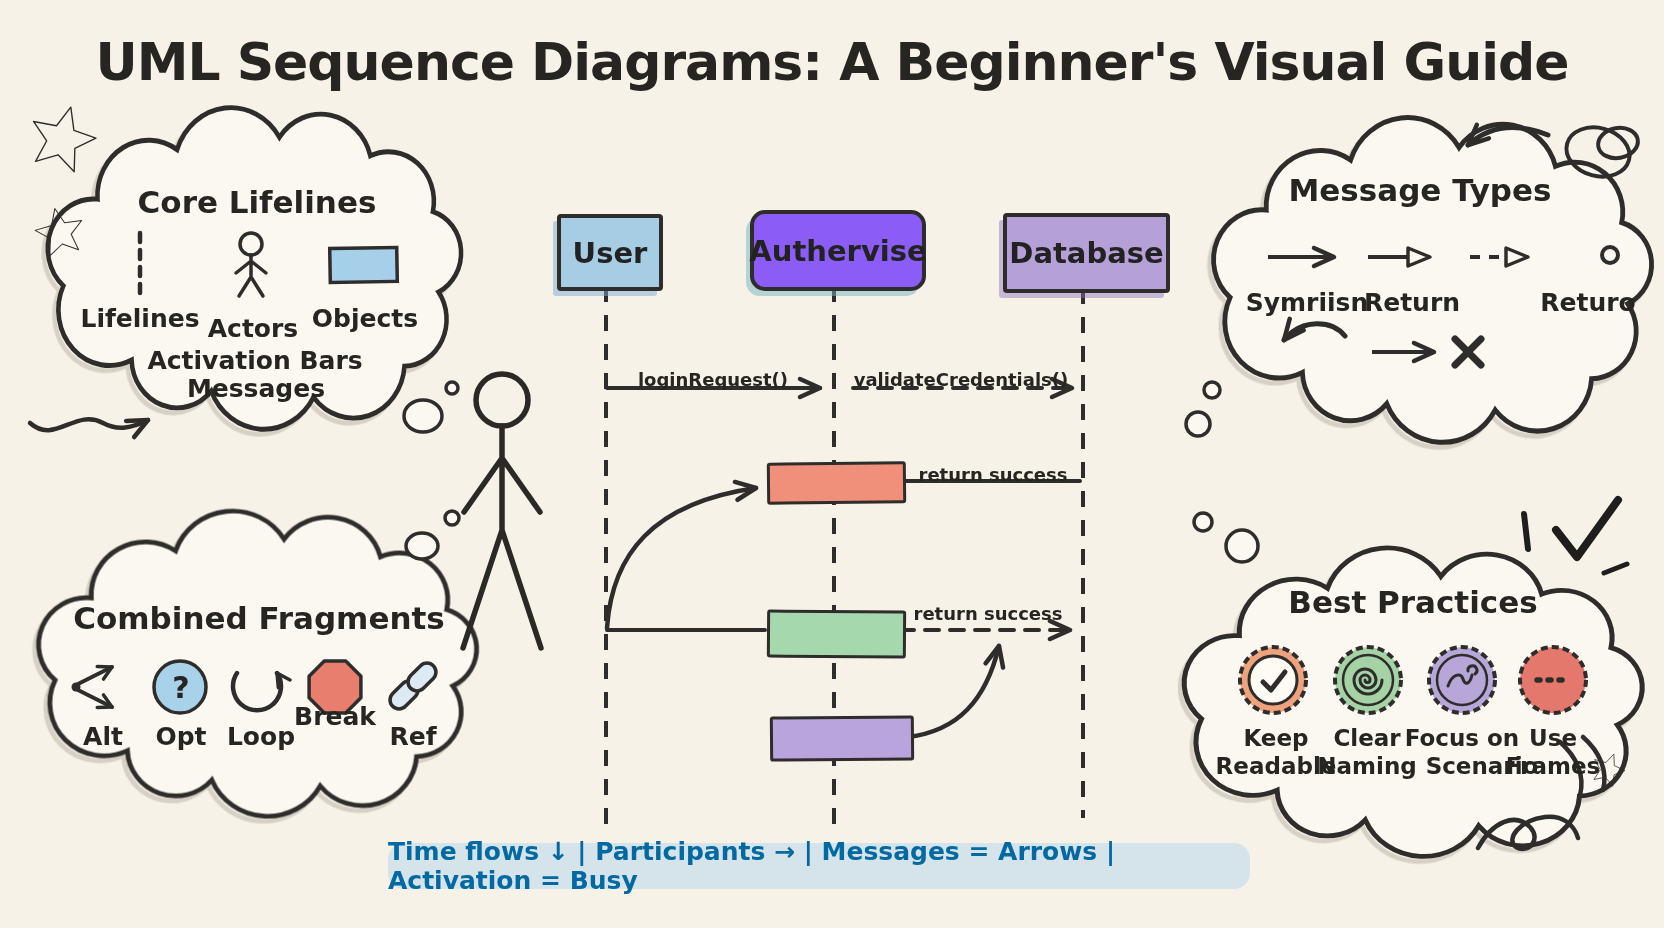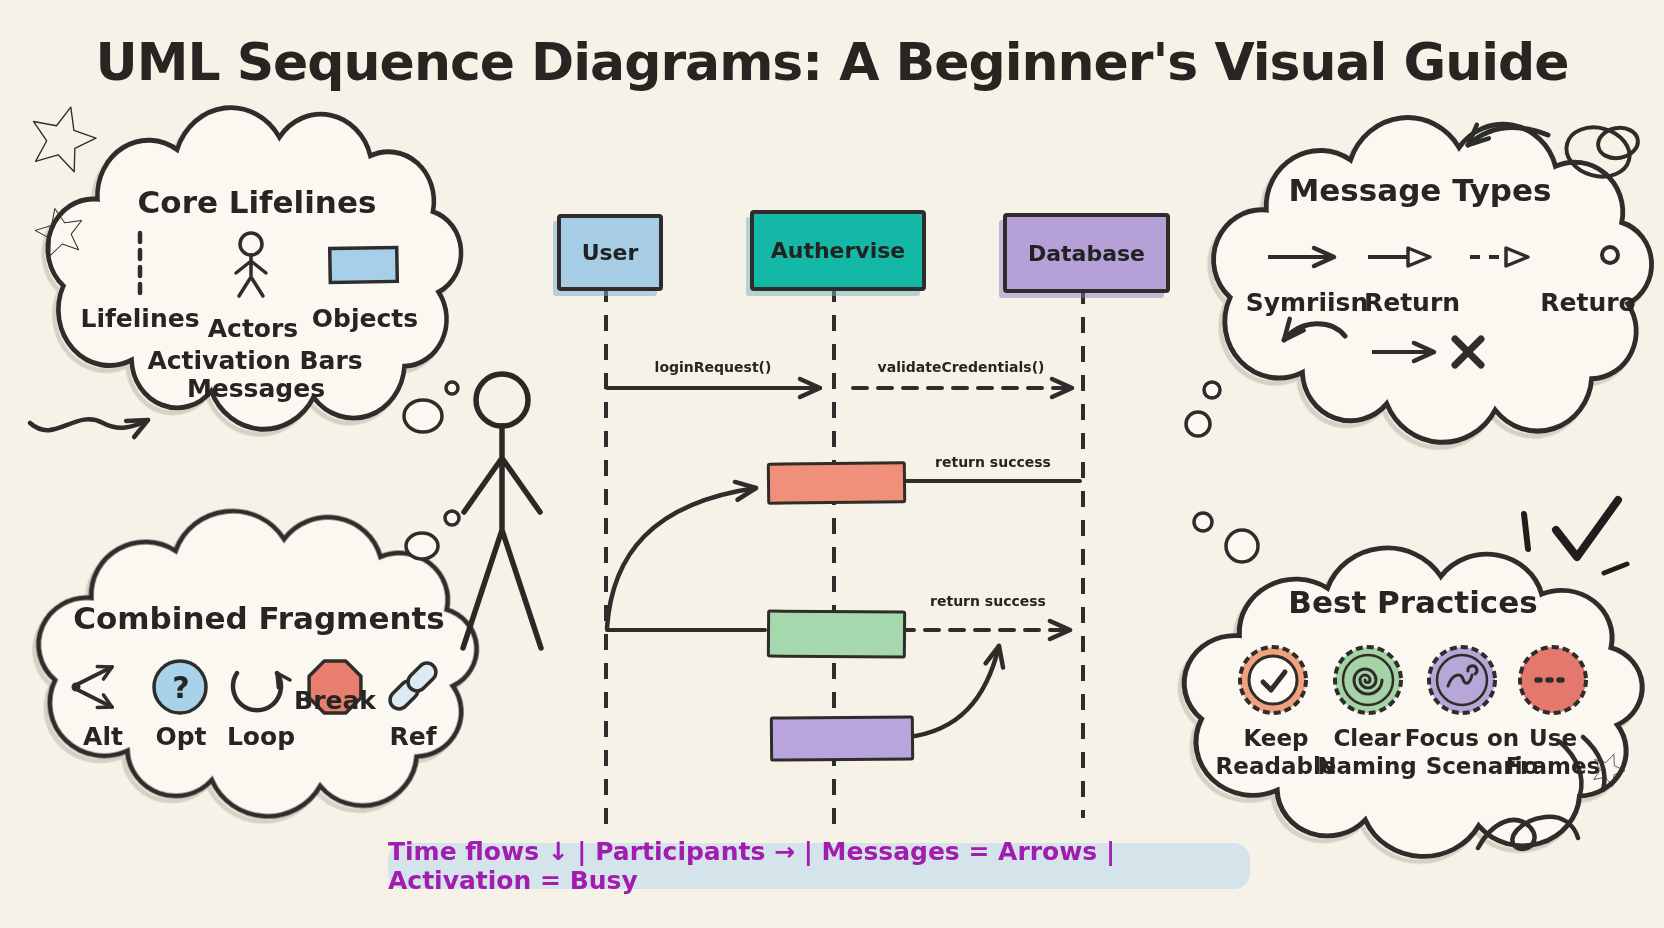--- a/index.html
+++ b/index.html
@@ -4,34 +4,34 @@
 <style>
   html,body{margin:0;padding:0;background:#e8e4d8;}
   .stage{position:relative;width:1664px;height:928px;background:#f6f2e7;overflow:hidden;
          font-family:"DejaVu Sans","Liberation Sans",sans-serif;color:#262522;}
   svg.art{position:absolute;left:0;top:0;width:1664px;height:928px;}
   .t{position:absolute;transform:translate(-50%,-50%);white-space:nowrap;font-weight:bold;color:#262522;}
   .page-title{font-size:52px;letter-spacing:-1px;}
   .cloud-title{font-size:31px;}
   .item-label{font-size:25px;}
   .small-label{font-size:23px;}
-  .msg-label{font-size:14px;}
+  .msg-label{font-size:18px;margin-top:12px;}
   .glyph{font-size:30px;}
   .pbox{position:absolute;display:flex;align-items:center;justify-content:center;
-        border:4px solid #2e2d2b;border-radius:4px;font-weight:bold;font-size:22px;color:#222;}
+        border:4px solid #2e2d2b;border-radius:4px;font-weight:bold;font-size:29px;color:#222;}
   .pbox-user{background:#a6cde4;box-shadow:-5px 6px 0 -1px rgba(120,170,210,.5);}
-  .pbox-auth{background:#14b8a6;box-shadow:-5px 6px 0 -1px rgba(115,180,190,.5);}
+  .pbox-auth{background:#8b5cf6;box-shadow:-5px 6px 0 -1px rgba(115,180,190,.5);border-radius:15px;}
   .pbox-db{background:#b5a0d8;box-shadow:-5px 6px 0 -1px rgba(140,110,190,.45);}
   .abar{position:absolute;border:3px solid #2e2d2b;border-radius:3px;}
   .abar-red{background:#f0907a;transform:rotate(-0.6deg);}
   .abar-green{background:#a5d9ad;transform:rotate(0.4deg);}
   .abar-purple{background:#baa4de;transform:rotate(-0.5deg);}
   .footer-band{position:absolute;left:388px;top:843px;width:862px;height:46px;background:#d5e3ea;
                border-radius:16px;display:flex;align-items:center;justify-content:center;}
-  .footer-text{font-weight:bold;font-size:25px;color:#a21caf;}
+  .footer-text{font-weight:bold;font-size:25px;color:#0369a1;}
 </style>
 </head>
 <body>
 
 <div class="stage">
 
   <svg class="art" viewBox="0 0 1664 928">
     <defs>
       <path id="cloudPath" d="M 40 150 a 40 40 0 0 1 30 -70 a 45 45 0 0 1 70 -40 a 50 50 0 0 1 90 -10 a 45 45 0 0 1 80 15 a 40 40 0 0 1 55 45 a 35 35 0 0 1 5 65 a 38 38 0 0 1 -30 60 a 45 45 0 0 1 -80 25 a 50 50 0 0 1 -90 -5 a 40 40 0 0 1 -70 -25 a 45 45 0 0 1 -60 -60 Z"></path>
       <polygon id="starShape" points="0,-100 26.5,-36.4 95.1,-30.9 42.8,13.9 58.8,80.9 0,45 -58.8,80.9 -42.8,13.9 -95.1,-30.9 -26.5,-36.4"></polygon>
@@ -195,21 +195,21 @@
   <div class="t cloud-title" style="left:1420px;top:190px;">Message Types</div>
   <div class="t item-label" style="left:1307px;top:302px;">Symriisn</div>
   <div class="t item-label" style="left:1412px;top:302px;">Return</div>
   <div class="t item-label" style="left:1588px;top:302px;">Returo</div>
 
   <div class="t cloud-title" style="left:259px;top:618px;">Combined Fragments</div>
   <div class="t glyph" style="left:181px;top:687px;">?</div>
   <div class="t item-label" style="left:103px;top:736px;">Alt</div>
   <div class="t item-label" style="left:181px;top:736px;">Opt</div>
   <div class="t item-label" style="left:261px;top:736px;">Loop</div>
-  <div class="t item-label" style="left:335px;top:700px;">Break</div>
+  <div class="t item-label" style="left:335px;top:716px;">Break</div>
   <div class="t item-label" style="left:413px;top:736px;">Ref</div>
 
   <div class="t cloud-title" style="left:1413px;top:602px;">Best Practices</div>
   <div class="t small-label" style="left:1276px;top:738px;">Keep</div>
   <div class="t small-label" style="left:1276px;top:766px;">Readable</div>
   <div class="t small-label" style="left:1367px;top:738px;">Clear</div>
   <div class="t small-label" style="left:1367px;top:766px;">Naming</div>
   <div class="t small-label" style="left:1462px;top:738px;">Focus on</div>
   <div class="t small-label" style="left:1462px;top:766px;margin-left:20px;">Scenario</div>
   <div class="t small-label" style="left:1553px;top:738px;">Use</div>

